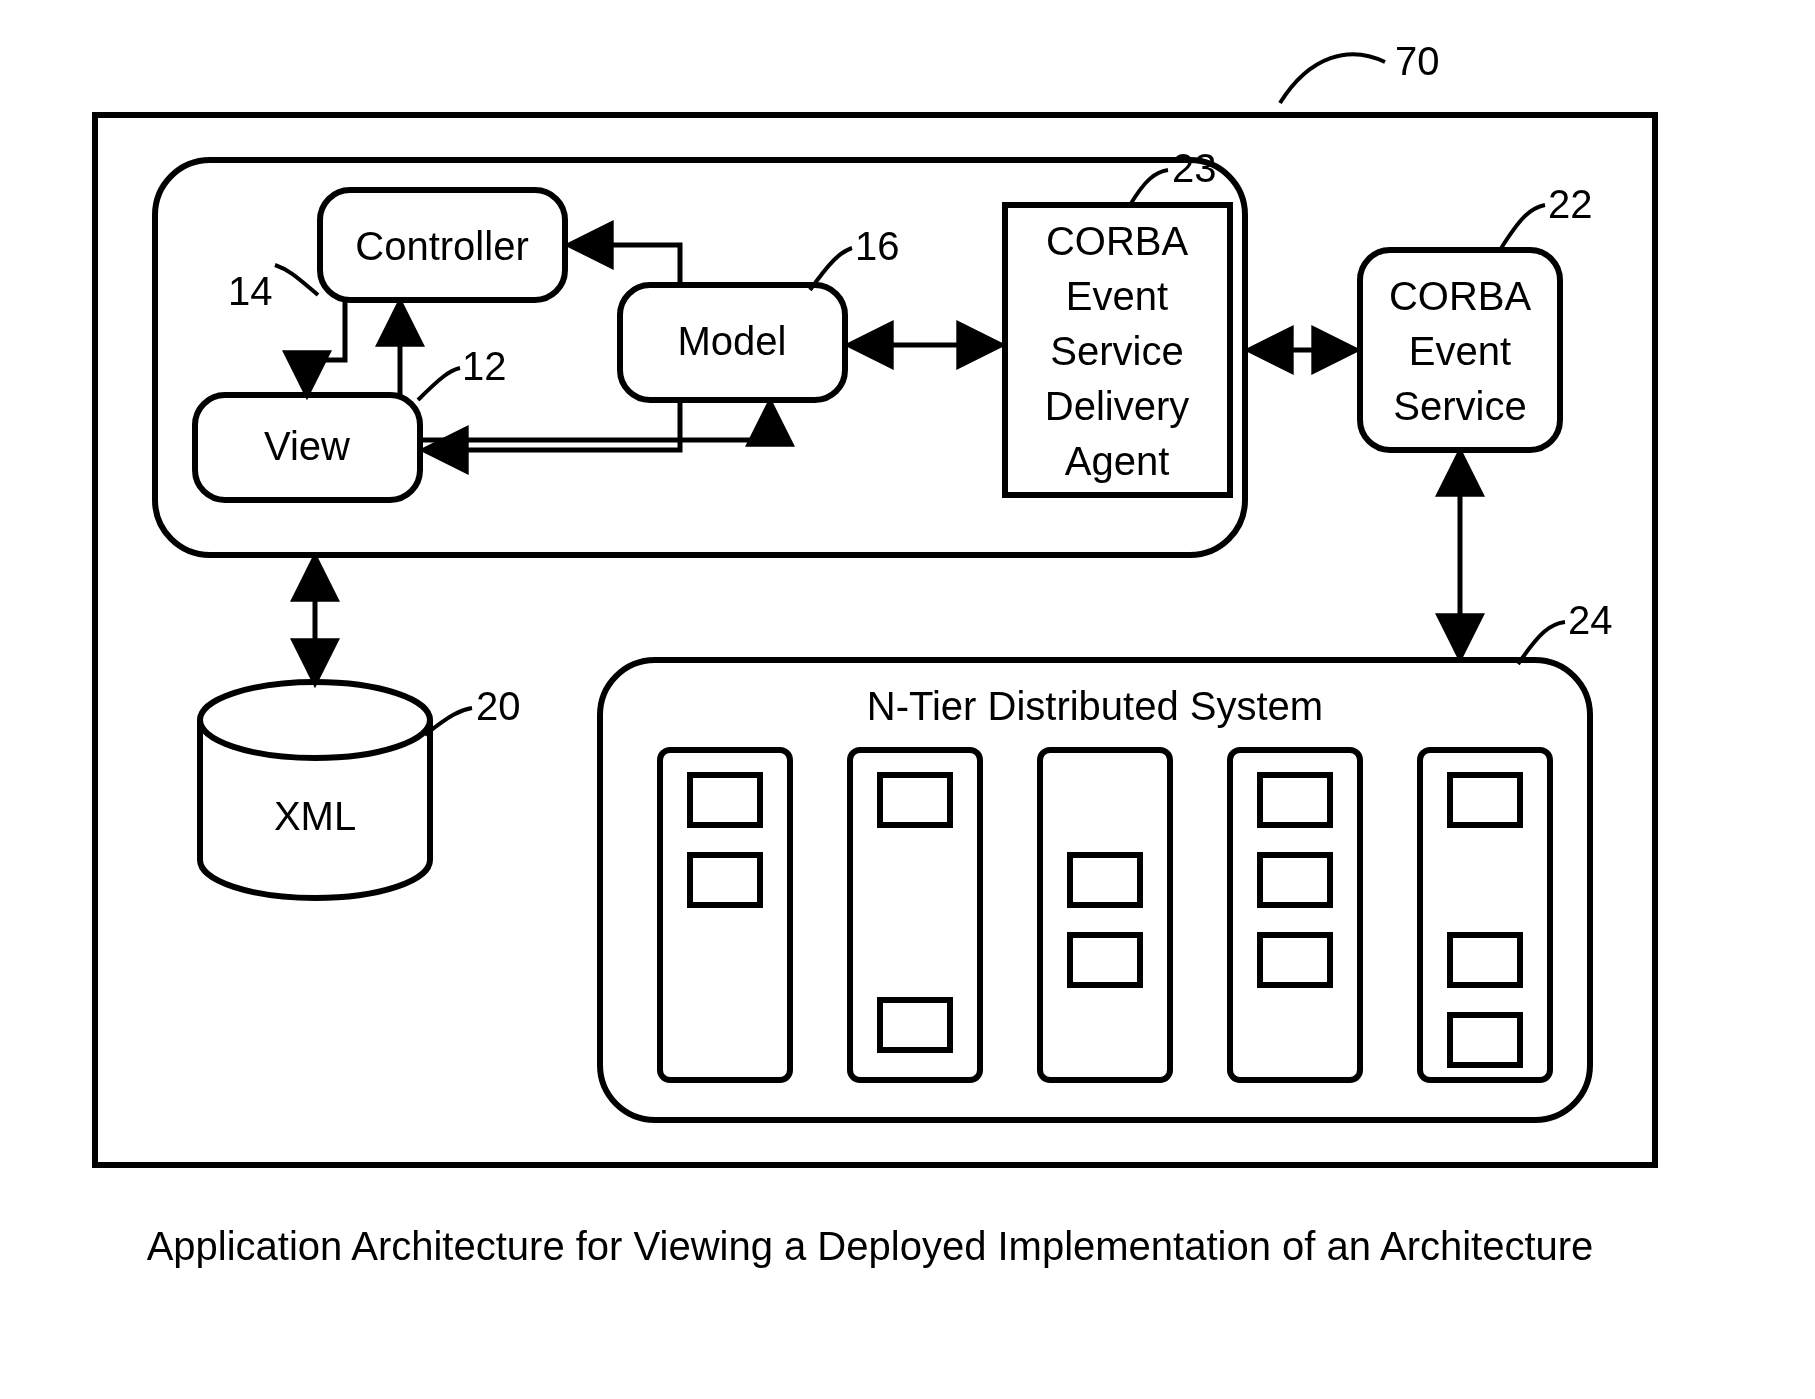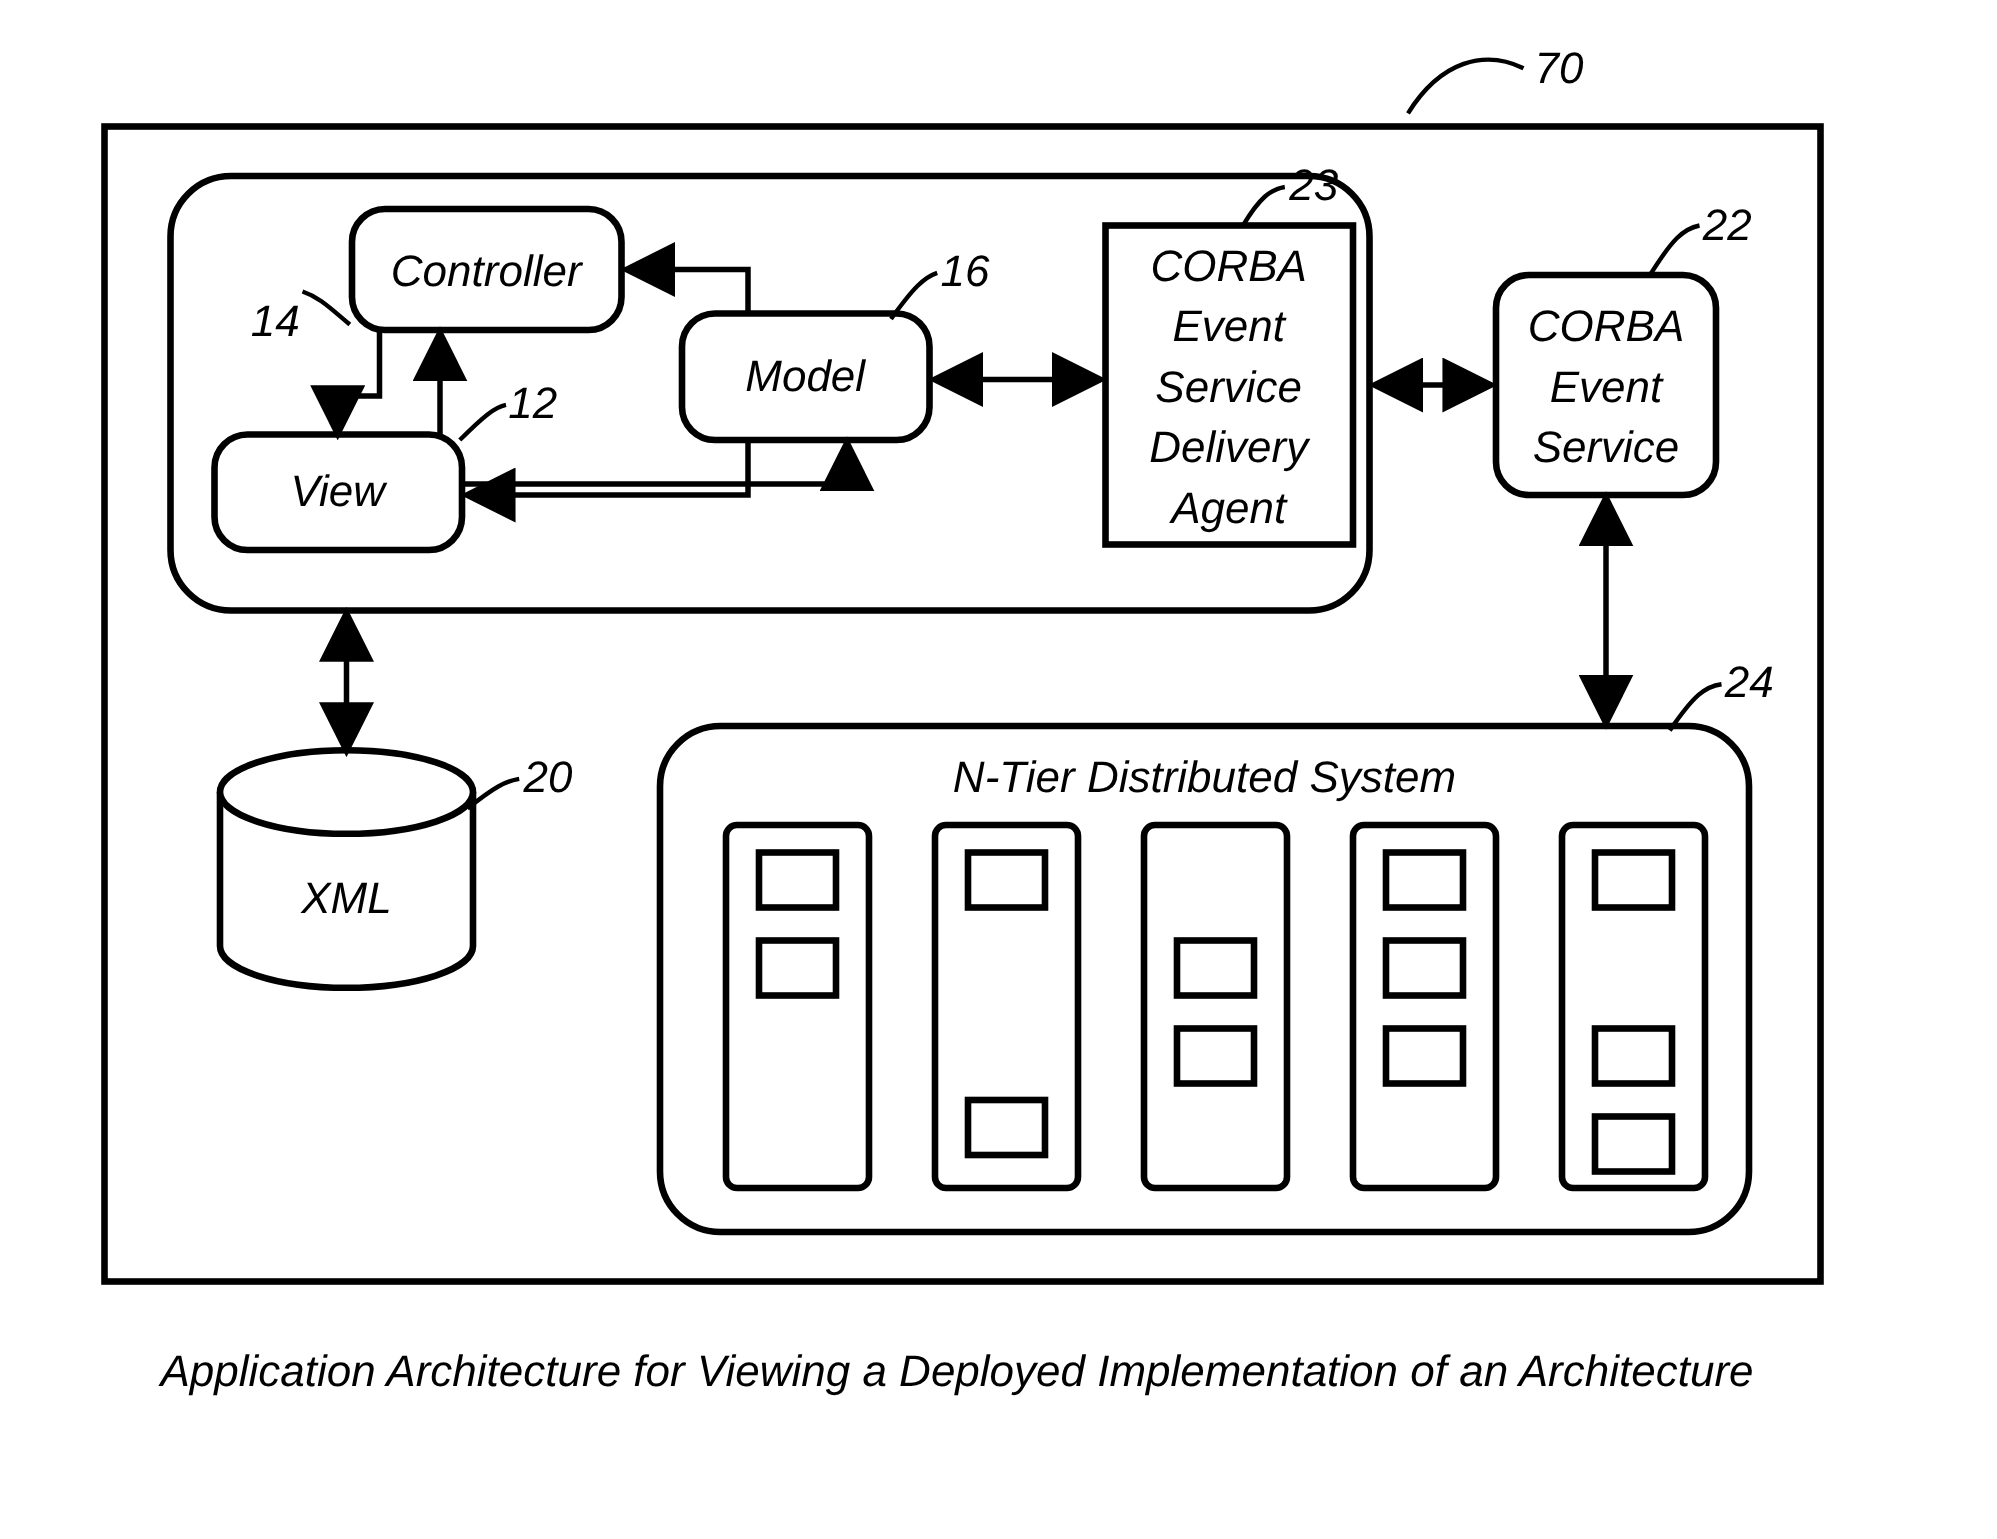--- a/index.html
+++ b/index.html
@@ -5,21 +5,20 @@
   html, body {
     margin: 0;
     padding: 0;
     background: #fff;
     font-family: "Comic Sans MS", "Segoe Script", cursive, sans-serif;
   }
   .page {
     position: relative;
     width: 1815px;
     height: 1399px;
-    font-style: italic;
   }
   svg { display: block; }
   text {
     font-family: "Comic Sans MS", "Segoe Script", cursive, sans-serif;
     fill: #000;
   }
   .box-label { font-size: 40px; }
   .ref-label { font-size: 40px; }
   .caption   { font-size: 40px; }
   .medium   { stroke: #000; stroke-width: 5; fill: none; }

